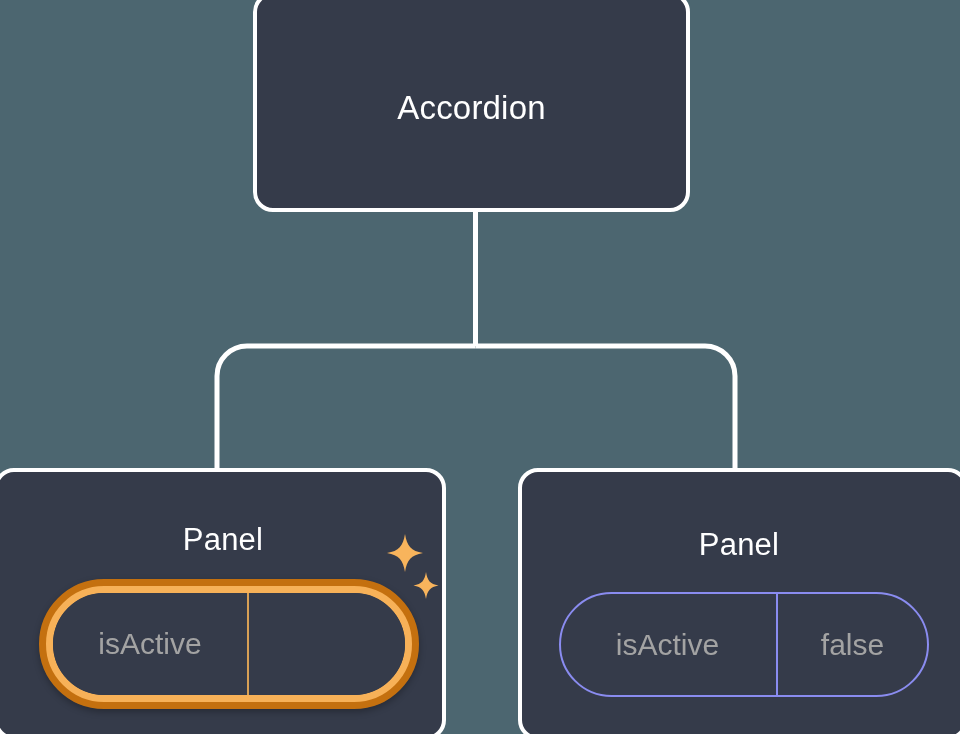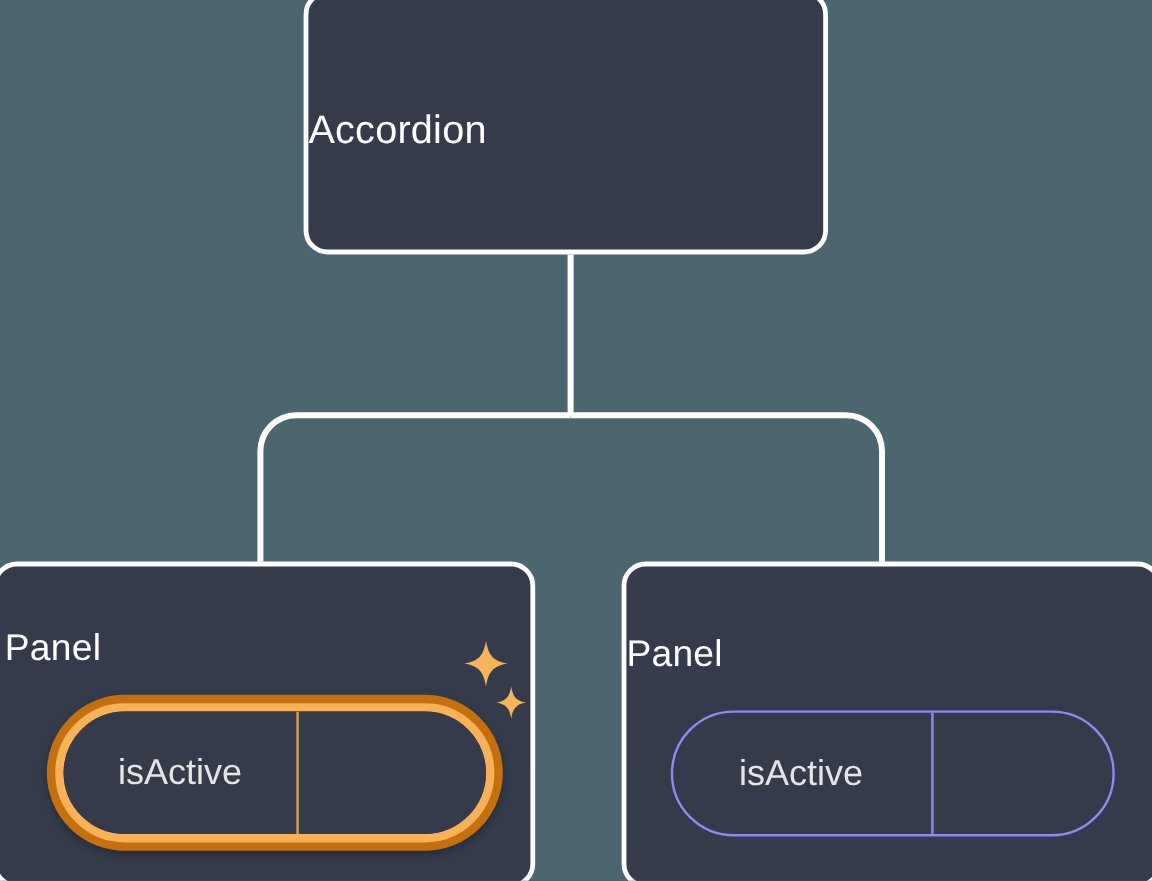--- a/index.html
+++ b/index.html
@@ -41,20 +41,21 @@
     background: #353b4a;
     border: 4px solid #ffffff;
     border-radius: 18px;
     z-index: 2;
   }
 
   .node-title {
     color: #ffffff;
     font-size: 33px;
     font-weight: 400;
+    text-align: center;
     letter-spacing: 0.2px;
     line-height: 1;
   }
 
   #node-root {
     left: 253px;
     top: -8px;
     width: 437px;
     height: 220px;
     border-radius: 20px;
@@ -102,21 +103,21 @@
     display: flex;
     align-items: stretch;
     border-radius: 999px;
     background: #353b4a;
   }
 
   .pill-cell {
     display: flex;
     align-items: center;
     justify-content: center;
-    color: #e5e5e5;
+    color: #a3a3a3;
     font-size: 30px;
     line-height: 1;
     white-space: nowrap;
   }
 
   .pill-value.bold { font-weight: bold; }
 
   
   .pill-inactive {
     left: 37px;
@@ -220,16 +221,17 @@
       <path fill="#f8b45c" d="M22 0 C24 12 28 17 40 19 C28 21 24 26 22 38 C20 26 16 21 4 19 C16 17 20 12 22 0 Z"></path>
       <path fill="#f8b45c" d="M43 38 C44.4 46.5 47 50 55.5 51.5 C47 53 44.4 56.5 43 65 C41.6 56.5 39 53 30.5 51.5 C39 50 41.6 46.5 43 38 Z"></path>
     </svg>
   </div>
 
   <div class="node" id="node-panel-right">
     <div class="node-title">Panel</div>
 
     <div class="pill pill-inactive">
       <div class="pill-cell pill-name">isActive</div>
+      <div class="pill-cell pill-value">false</div>
     </div>
   </div>
 
 </div>
 
 </body></html>

